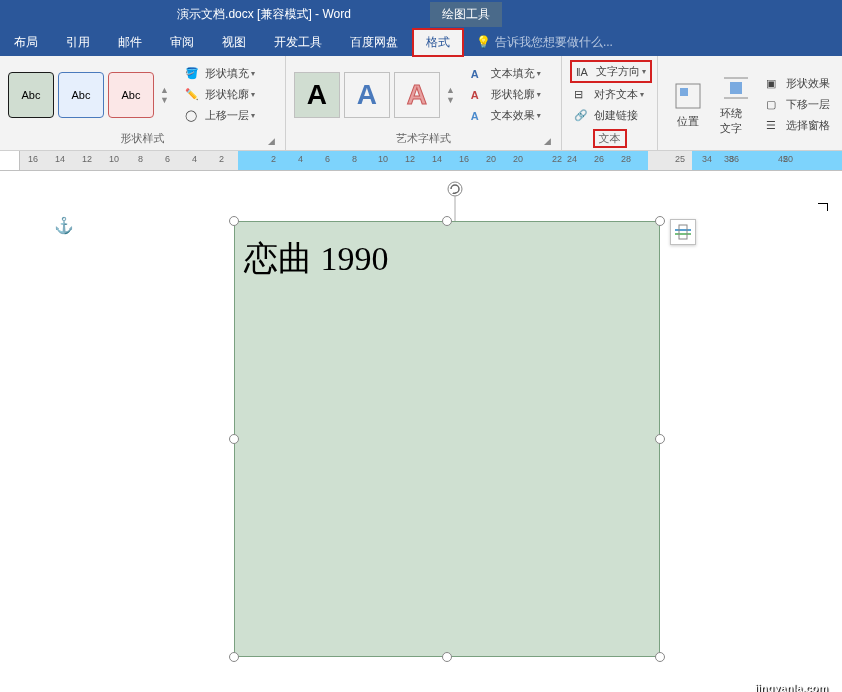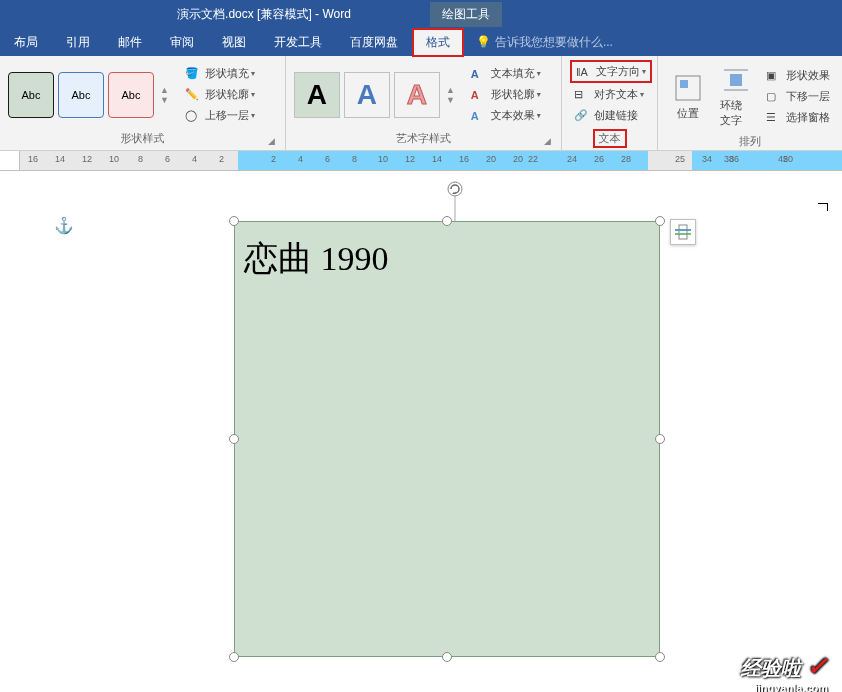--- a/index.html
+++ b/index.html
@@ -222,21 +222,20 @@
         <div class="arrange-row">
           <span class="icon" style="width:16px;margin-right:4px">▢</span>
           <span>下移一层</span>
         </div>
         <div class="arrange-row">
           <span class="icon" style="width:16px;margin-right:4px">☰</span>
           <span>选择窗格</span>
         </div>
       </div>
     </div>
-    <div class="group-label">排列</div>
   </div>
 </div>
 
 <div class="ruler-area">
   <div class="ruler-corner"></div>
   <div class="ruler-h">
     <div class="ruler-shade" style="left:0;width:218px"></div>
     <div class="ruler-shade" style="left:628px;width:44px"></div>
     <span class="ruler-mark" style="left:8px">16</span>
     <span class="ruler-mark" style="left:35px">14</span>
@@ -249,21 +248,21 @@
     <span class="ruler-mark" style="left:251px">2</span>
     <span class="ruler-mark" style="left:278px">4</span>
     <span class="ruler-mark" style="left:305px">6</span>
     <span class="ruler-mark" style="left:332px">8</span>
     <span class="ruler-mark" style="left:358px">10</span>
     <span class="ruler-mark" style="left:385px">12</span>
     <span class="ruler-mark" style="left:412px">14</span>
     <span class="ruler-mark" style="left:439px">16</span>
     <span class="ruler-mark" style="left:466px">20</span>
     <span class="ruler-mark" style="left:493px">20</span>
-    <span class="ruler-mark" style="left:508px">22</span>
+    <span class="ruler-mark" style="left:532px">22</span>
     <span class="ruler-mark" style="left:547px">24</span>
     <span class="ruler-mark" style="left:574px">26</span>
     <span class="ruler-mark" style="left:601px">28</span>
     <span class="ruler-mark" style="left:655px">25</span>
     <span class="ruler-mark" style="left:682px">34</span>
     <span class="ruler-mark" style="left:709px">36</span>
     <span class="ruler-mark" style="left:704px">38</span>
     <span class="ruler-mark" style="left:763px">50</span>
     <span class="ruler-mark" style="left:758px">42</span>
   </div>
@@ -297,17 +296,14 @@
 
     <div class="layout-options">
       <svg width="18" height="18">
         <rect x="1" y="6" width="16" height="2" fill="#5aa0d0"></rect>
         <rect x="1" y="10" width="16" height="2" fill="#7ac080"></rect>
         <rect x="5" y="2" width="8" height="14" fill="none" stroke="#888"></rect>
       </svg>
     </div>
   </div>
 
-  <div class="watermark">
-    <span>经验啦</span> <span class="check">✓</span>
-  </div>
   <div class="watermark-sub">jingyanla.com</div>
 </div>
 
 </body></html>

